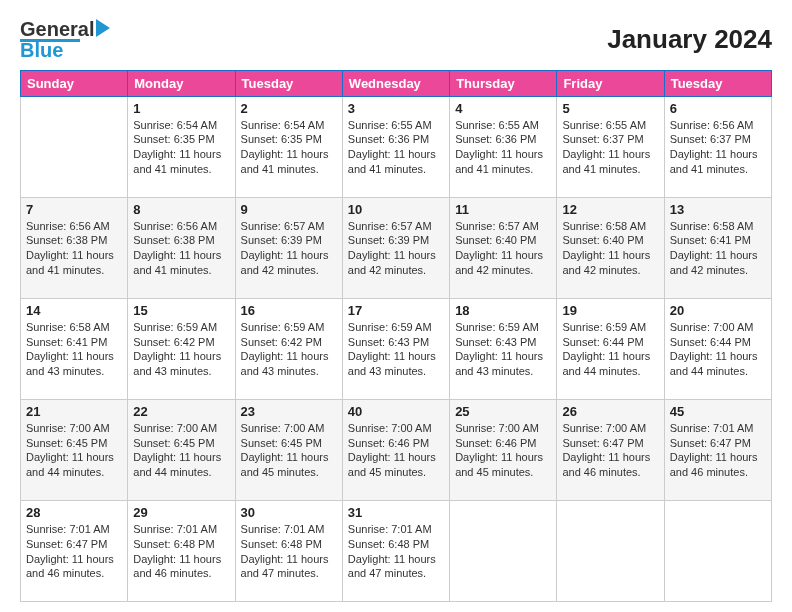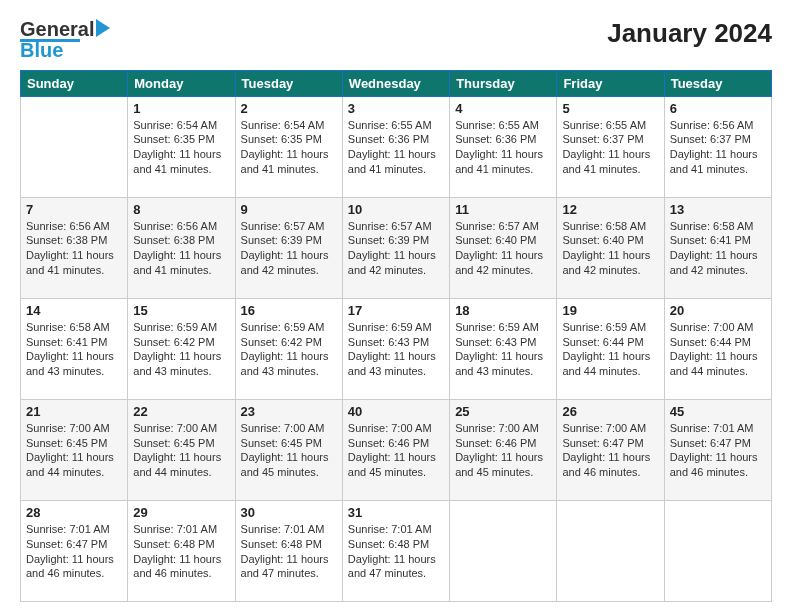--- a/index.html
+++ b/index.html
@@ -13,21 +13,21 @@
     .page {
       width: 792px;
       height: 612px;
       padding: 18px 20px 10px 20px;
       display: flex;
       flex-direction: column;
     }
     .header {
       display: flex;
       justify-content: space-between;
-      align-items: flex-start;
+      align-items: center;
       margin-bottom: 8px;
     }
     .logo {
       display: flex;
       flex-direction: column;
       align-items: flex-start;
     }
     .title-block {
       text-align: right;
     }
@@ -42,21 +42,21 @@
       font-weight: normal;
     }
     .calendar {
       flex: 1;
       border: 1px solid #ccc;
       border-collapse: collapse;
       width: 100%;
       table-layout: fixed;
     }
     .calendar th {
-      background: #0f766e;
+      background: #ec4899;
       color: #fff;
       text-align: left;
       padding: 5px 6px;
       font-size: 13px;
       border: 1px solid #1a6ec7;
     }
     .calendar td {
       vertical-align: top;
       padding: 4px 5px;
       border: 1px solid #ccc;

